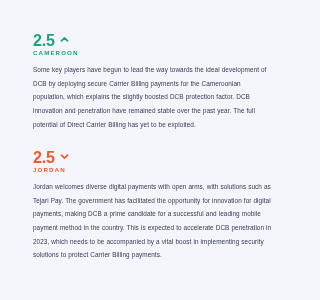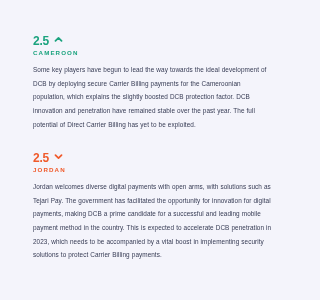--- a/index.html
+++ b/index.html
@@ -29,21 +29,21 @@
   #section-jordan   { top: 150px; }
 
   .score-row {
     display: flex;
     align-items: center;
     gap: 5px;
     line-height: 1;
     height: 15px;
   }
   .score-value {
-    font-size: 12px;
+    font-size: 16px;
     font-weight: bold;
     letter-spacing: -0.2px;
     line-height: 1;
   }
   .trend-icon {
     display: inline-block;
     width: 9px;
     height: 9px;
     position: relative;
     top: -1px;

